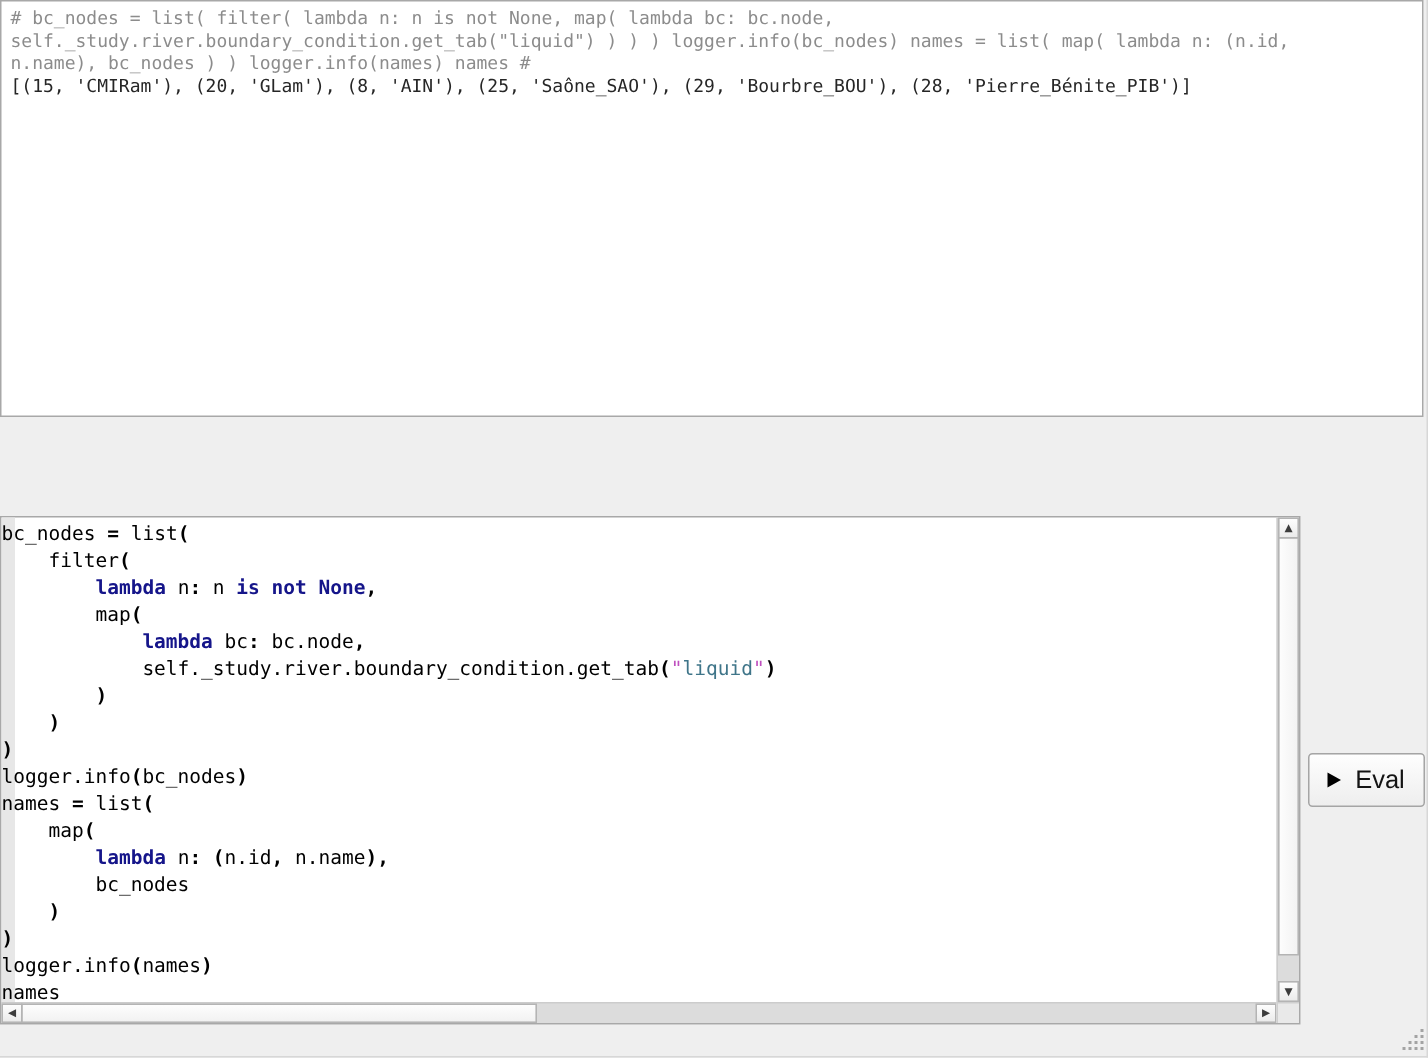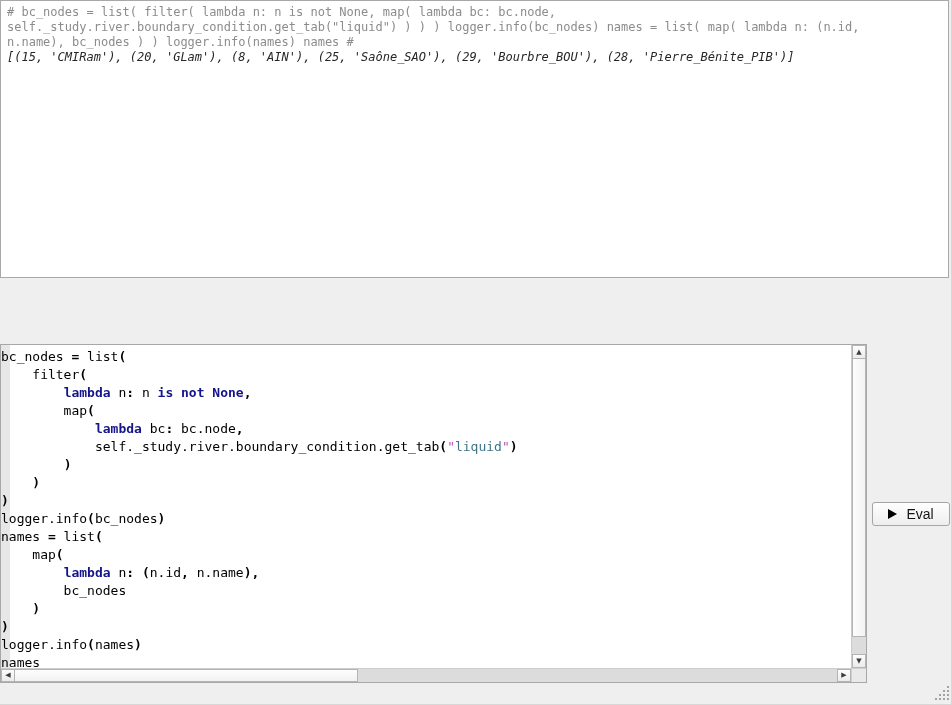--- a/index.html
+++ b/index.html
@@ -8,21 +8,21 @@
     --groove:#dcdcdc; --gutter:#e7e7e7; --sb-border:#b4b4b4;
   }
   *{margin:0;padding:0;box-sizing:border-box;}
   html,body{width:952px;height:705px;}
   body{position:relative;overflow:hidden;background:var(--window-bg);font-family:"DejaVu Sans",sans-serif;}
 
   .history-panel{position:absolute;left:0;top:0;width:949px;height:278px;background:#ffffff;
     border:1px solid var(--panel-border);padding:4px 6px;overflow:hidden;
     font-family:"DejaVu Sans Mono",monospace;font-size:12px;line-height:15px;white-space:pre;}
   .hline.echo{color:var(--echo-text);}
-  .hline.result{color:var(--result-text);font-style:italic;}
+  .hline.result{color:var(--result-text);}
 
   .editor{position:absolute;left:0;top:344px;width:867px;height:339px;background:#ffffff;
     border:1px solid var(--panel-border);}
   .gutter{position:absolute;left:0;top:0;bottom:14px;width:9px;background:var(--gutter);}
   .code-area{position:absolute;left:0;top:0;right:15px;bottom:14px;padding:3px 0 0 0;
     overflow:hidden;font-family:"DejaVu Sans Mono",monospace;font-size:13px;line-height:18px;
     white-space:pre;color:var(--code-text);}
   .k{color:var(--keyword);font-weight:bold;}
   .p{font-weight:bold;}
   .q{color:var(--string-quote);}
@@ -38,23 +38,23 @@
   .vscroll .down{bottom:0;left:0;right:0;height:14px;}
   .hscroll .left{left:0;top:0;bottom:0;width:14px;}
   .hscroll .right{right:0;top:0;bottom:0;width:14px;}
   .vthumb{position:absolute;left:0;right:0;top:13px;height:279px;
     background:linear-gradient(to right,#fdfdfd,#f2f2f2);border:1px solid var(--sb-border);}
   .hthumb{position:absolute;top:0;bottom:0;left:13px;width:344px;
     background:linear-gradient(#fdfdfd,#f2f2f2);border:1px solid var(--sb-border);}
   .corner{position:absolute;right:0;bottom:0;width:15px;height:14px;background:#e9e9e9;
     border-left:1px solid #cfcfcf;border-top:1px solid #cfcfcf;}
 
-  .eval-button{position:absolute;left:872px;top:502px;width:78px;height:24px;
+  .eval-button{position:absolute;left:872px;top:502px;width:78px;height:36px;
     background:linear-gradient(#fefefe,#eeeeee);border:1px solid #a5a5a5;border-radius:3px;
-    display:flex;align-items:center;justify-content:center;gap:9px;font-size:14px;color:#141414;}
+    display:flex;align-items:center;justify-content:center;gap:9px;font-size:17px;color:#141414;}
   .play-icon{width:0;height:0;border-left:9px solid #000000;border-top:5.5px solid transparent;
     border-bottom:5.5px solid transparent;}
 
   .size-grip{position:absolute;right:2px;bottom:4px;width:15px;height:15px;}
   .size-grip::after{content:"";position:absolute;left:0;top:12px;width:2px;height:2px;background:#a3a3a3;
     box-shadow:4px 0 0 #a3a3a3,8px 0 0 #a3a3a3,12px 0 0 #a3a3a3,
                4px -4px 0 #a3a3a3,8px -4px 0 #a3a3a3,12px -4px 0 #a3a3a3,
                8px -8px 0 #a3a3a3,12px -8px 0 #a3a3a3,
                12px -12px 0 #a3a3a3;}
   .frame-edge{position:absolute;inset:0;border-right:1px solid #d7d7d7;border-bottom:1px solid #d7d7d7;

